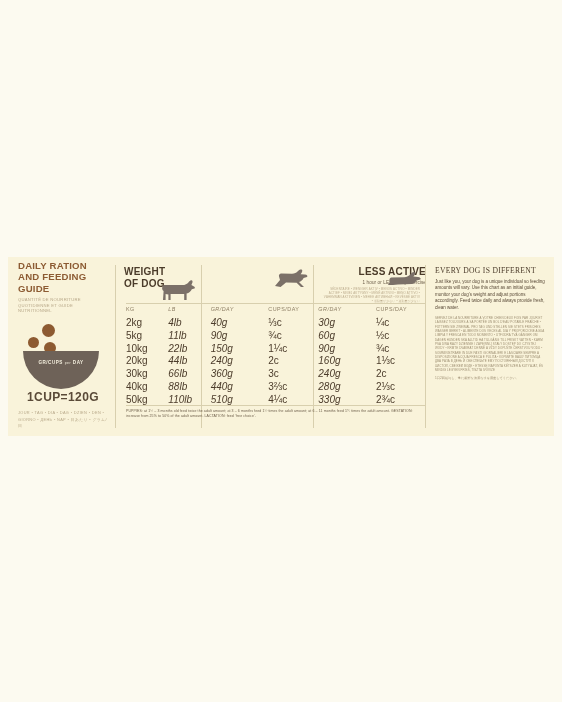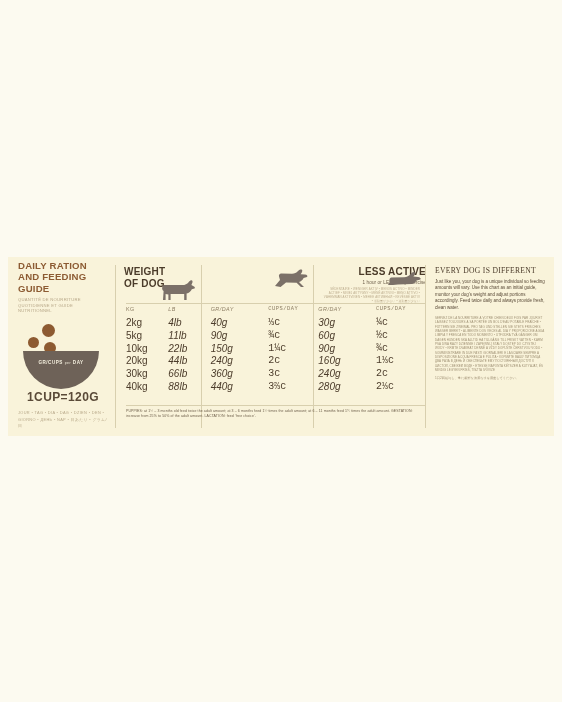--- a/index.html
+++ b/index.html
@@ -96,21 +96,21 @@
   }
   .rows{
     position:absolute;top:60px;left:8px;right:6px;
   }
   .row{display:flex;height:12.8px;align-items:flex-start;}
   .cell{font-size:10px;color:#4b3b2a;}
 
   .w-kg{width:44px;}
   .w-lb{width:44px;font-style:italic;}
   .w-gr{width:60px;font-style:italic;}
-  .w-cu{width:52px;font-family:Liberation Mono, monospace;}
+  .w-cu{width:52px;}
 
   
   .note{
     position:absolute;left:118px;top:152px;width:300px;
     font-size:3.5px;line-height:5px;letter-spacing:.1px;color:#6b5c48;
   }
   .h-bot{position:absolute;left:118px;top:148px;width:300px;height:1px;background:#d8cfae;}
 
   
   .c5{flex:1;padding:9px 9px 6px 9px;}
@@ -246,20 +246,28 @@
           <span class="cell w-cu">2c</span>
         </div>
         <div class="row">
           <span class="cell w-kg">40kg</span>
           <span class="cell w-lb">88lb</span>
           <span class="cell w-gr">440g</span>
           <span class="cell w-cu">3⅔c</span>
           <span class="cell w-gr">280g</span>
           <span class="cell w-cu">2⅓c</span>
         </div>
+        <div class="row">
+          <span class="cell w-kg">50kg</span>
+          <span class="cell w-lb">110lb</span>
+          <span class="cell w-gr">510g</span>
+          <span class="cell w-cu">4¼c</span>
+          <span class="cell w-gr">330g</span>
+          <span class="cell w-cu">2¾c</span>
+        </div>
       </div>
 
     <div class="h-bot"></div>
     <div class="note">PUPPIES: at 1½ – 3 months old feed twice the adult amount; at 3 – 6 months feed 1½ times the adult amount; at 6 – 11 months feed 1¼ times the adult amount. GESTATION: increase from 25% to 50% of the adult amount. LACTATION: feed 'free choice'.</div>
 
     <div class="col c5">
       <h2>EVERY DOG IS DIFFERENT</h2>
       <p>Just like you, your dog is a unique individual so feeding amounts will vary. Use this chart as an initial guide, monitor your dog's weight and adjust portions accordingly. Feed twice daily and always provide fresh, clean water.</p>
       <div class="multi">SERVEZ DE LA NOURRITURE À VOTRE CHIEN DEUX FOIS PAR JOUR ET LAISSEZ TOUJOURS À SA PORTÉE UN BOL D'EAU POTABLE FRAÎCHE • FÜTTERN SIE ZWEIMAL PRO TAG UND STELLEN SIE STETS FRISCHES WASSER BEREIT • ALIMENTE DOS VECES AL DÍA Y PROPORCIONE AGUA LIMPIA Y FRESCA EN TODO MOMENTO • UTFODRA TVÅ GÅNGER OM DAGEN HUNDEN SKA ALLTID HA TILLGÅNG TILL FRISKT VATTEN • KARM PSA DWA RAZY DZIENNIE I ZAPEWNIJ STAŁY DOSTĘP DO CZYSTEJ WODY • KRMTE DVAKRÁT DENNĚ A VŽDY DOPLŇTE ČERSTVOU VODU • SOMMINISTRARE IN DUE PASTI GIORNALIERI E LASCIARE SEMPRE A DISPOSIZIONE ACQUA FRESCA E PULITA • Кормите Вашу питомца два раза в день и обеспечьте ему постоянный доступ к чистой, свежей воде • ETESSE NAPONTA KÉTSZER A KUTYÁJÁT, ÉS MINDIG LEGYEN FRISS, TISZTA IVÓVIZE</div>
       <div class="jp">1日2回給与し、常に新鮮な清潔な水を用意してください。</div>

